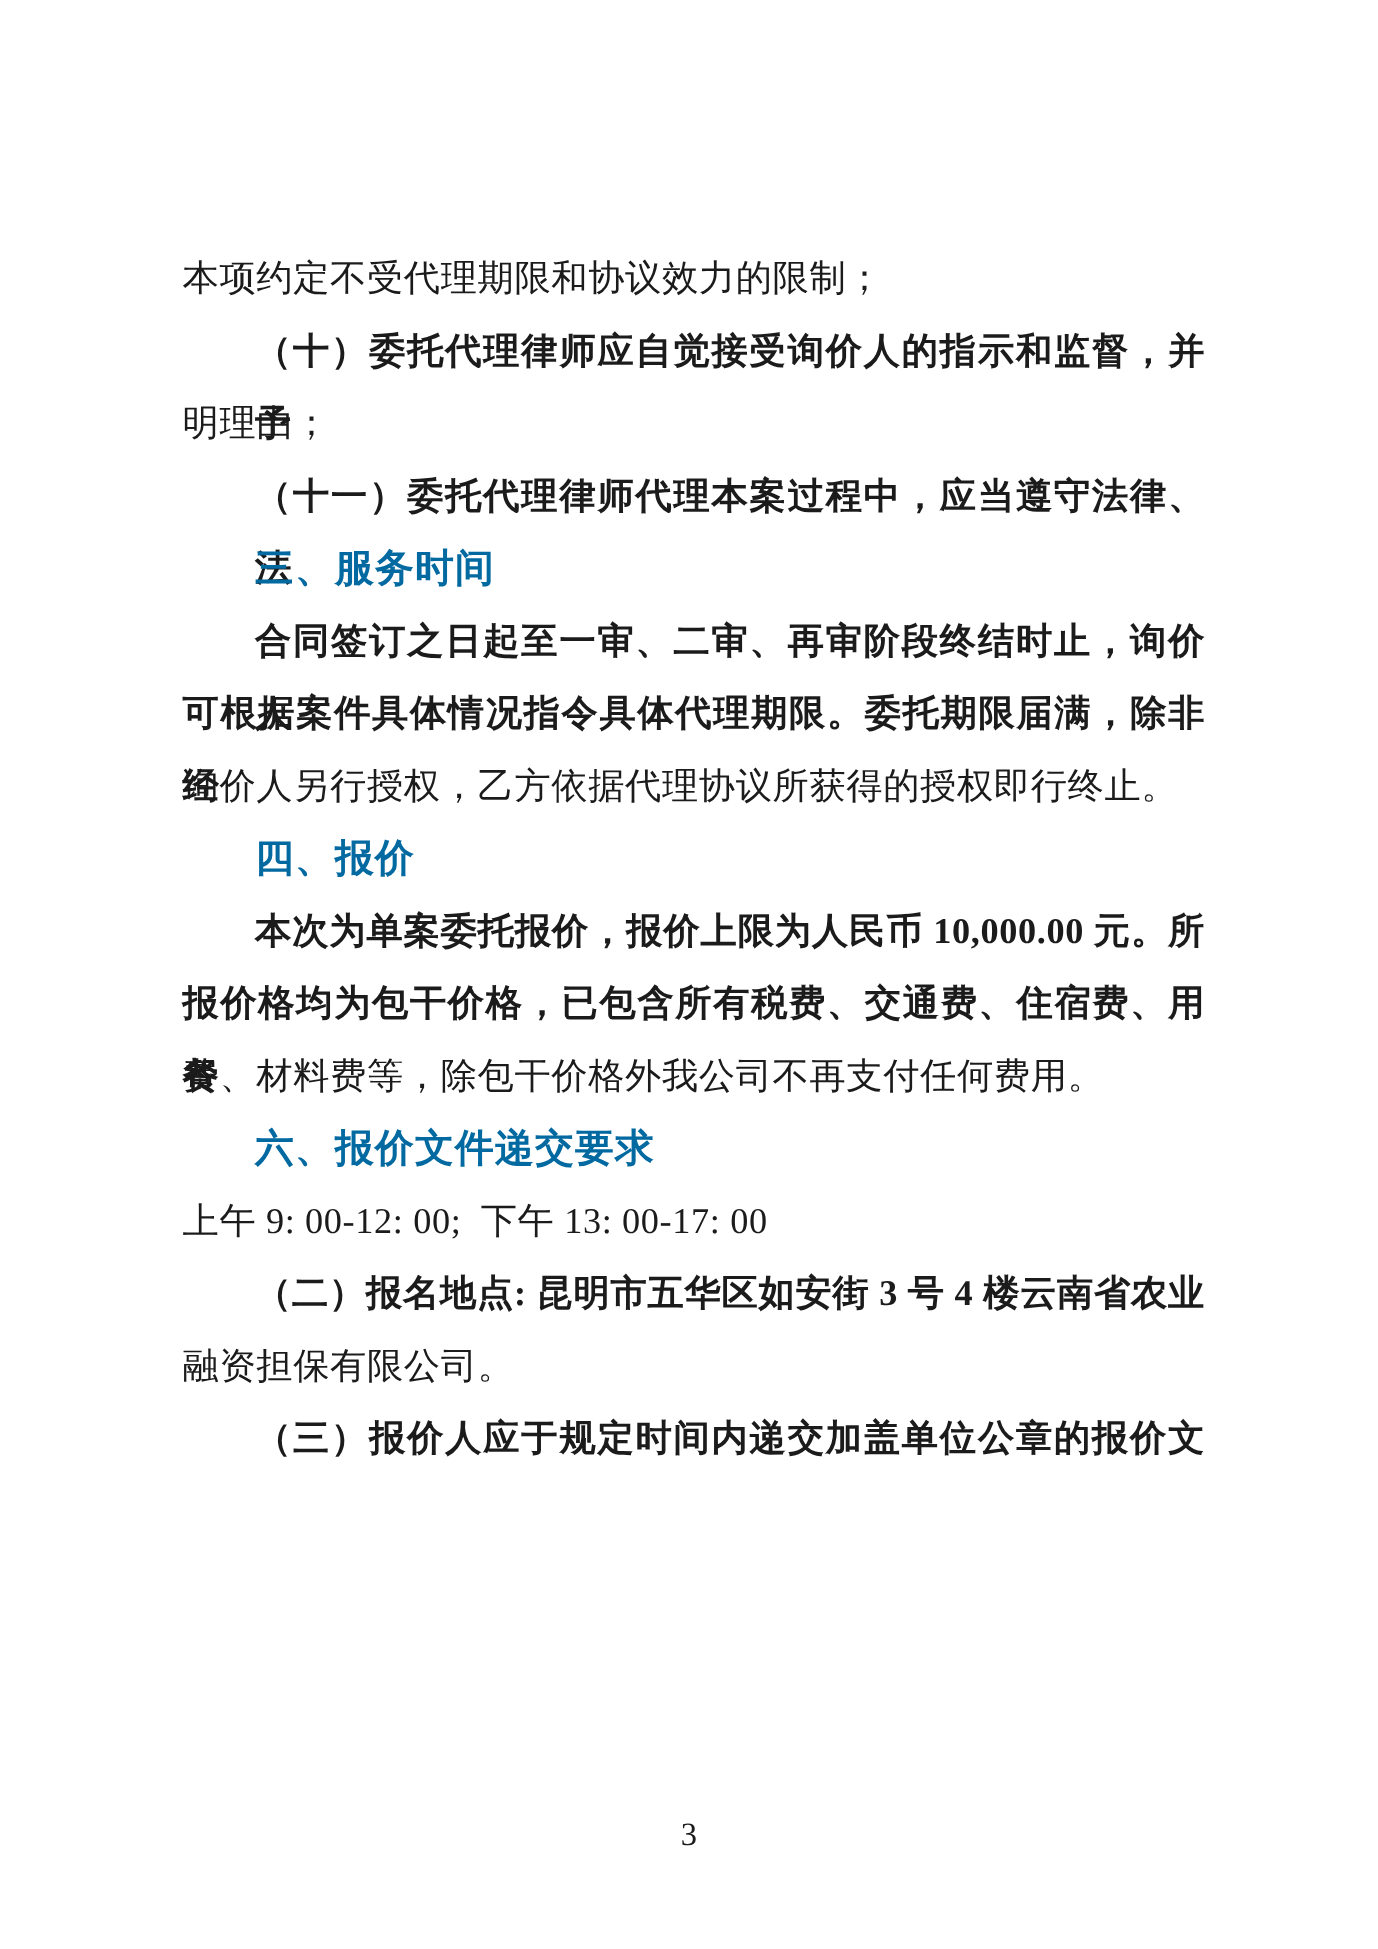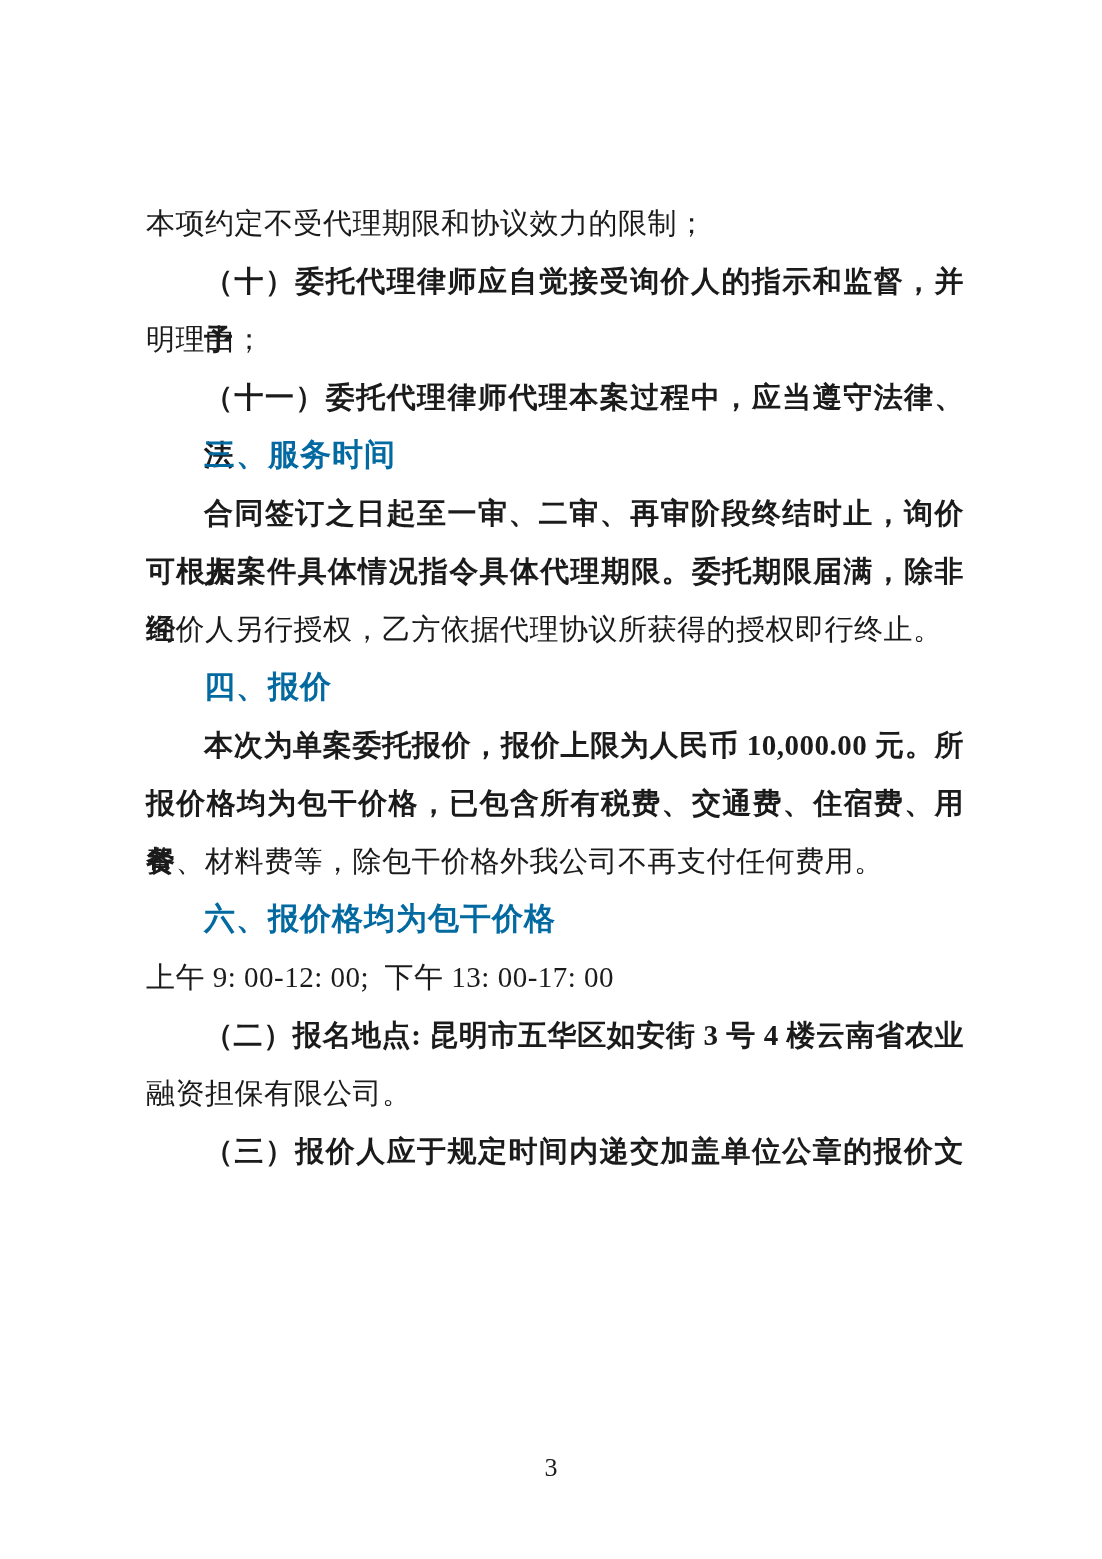--- a/index.html
+++ b/index.html
@@ -70,20 +70,20 @@
       <div class="line body"><span>明理由；</span></div>
       <div class="line body indent justify"><span>（十一）委托代理律师代理本案过程中，应当遵守法律、法</span></div>
       <div class="line heading indent"><span>三、服务时间</span></div>
       <div class="line body indent justify"><span>合同签订之日起至一审、二审、再审阶段终结时止，询价人</span></div>
       <div class="line body justify"><span>可根据案件具体情况指令具体代理期限。委托期限届满，除非经</span></div>
       <div class="line body"><span>询价人另行授权，乙方依据代理协议所获得的授权即行终止。</span></div>
       <div class="line heading indent"><span>四、报价</span></div>
       <div class="line body indent justify"><span>本次为单案委托报价，报价上限为人民币 10,000.00 元。所</span></div>
       <div class="line body justify"><span>报价格均为包干价格，已包含所有税费、交通费、住宿费、用餐</span></div>
       <div class="line body"><span>费、材料费等，除包干价格外我公司不再支付任何费用。</span></div>
-      <div class="line heading indent"><span>六、报价格均为包干价格</span></div>
+      <div class="line heading indent"><span>六、报价文件递交要求</span></div>
       <div class="line body"><span>上午 9: 00-12: 00;  下午 13: 00-17: 00</span></div>
       <div class="line body indent justify"><span>（二）报名地点: 昆明市五华区如安街 3 号 4 楼云南省农业</span></div>
       <div class="line body"><span>融资担保有限公司。</span></div>
       <div class="line body indent justify"><span>（三）报价人应于规定时间内递交加盖单位公章的报价文</span></div>
     </div>
   <div class="page-number">3</div>
 </div>
 
 </body></html>

